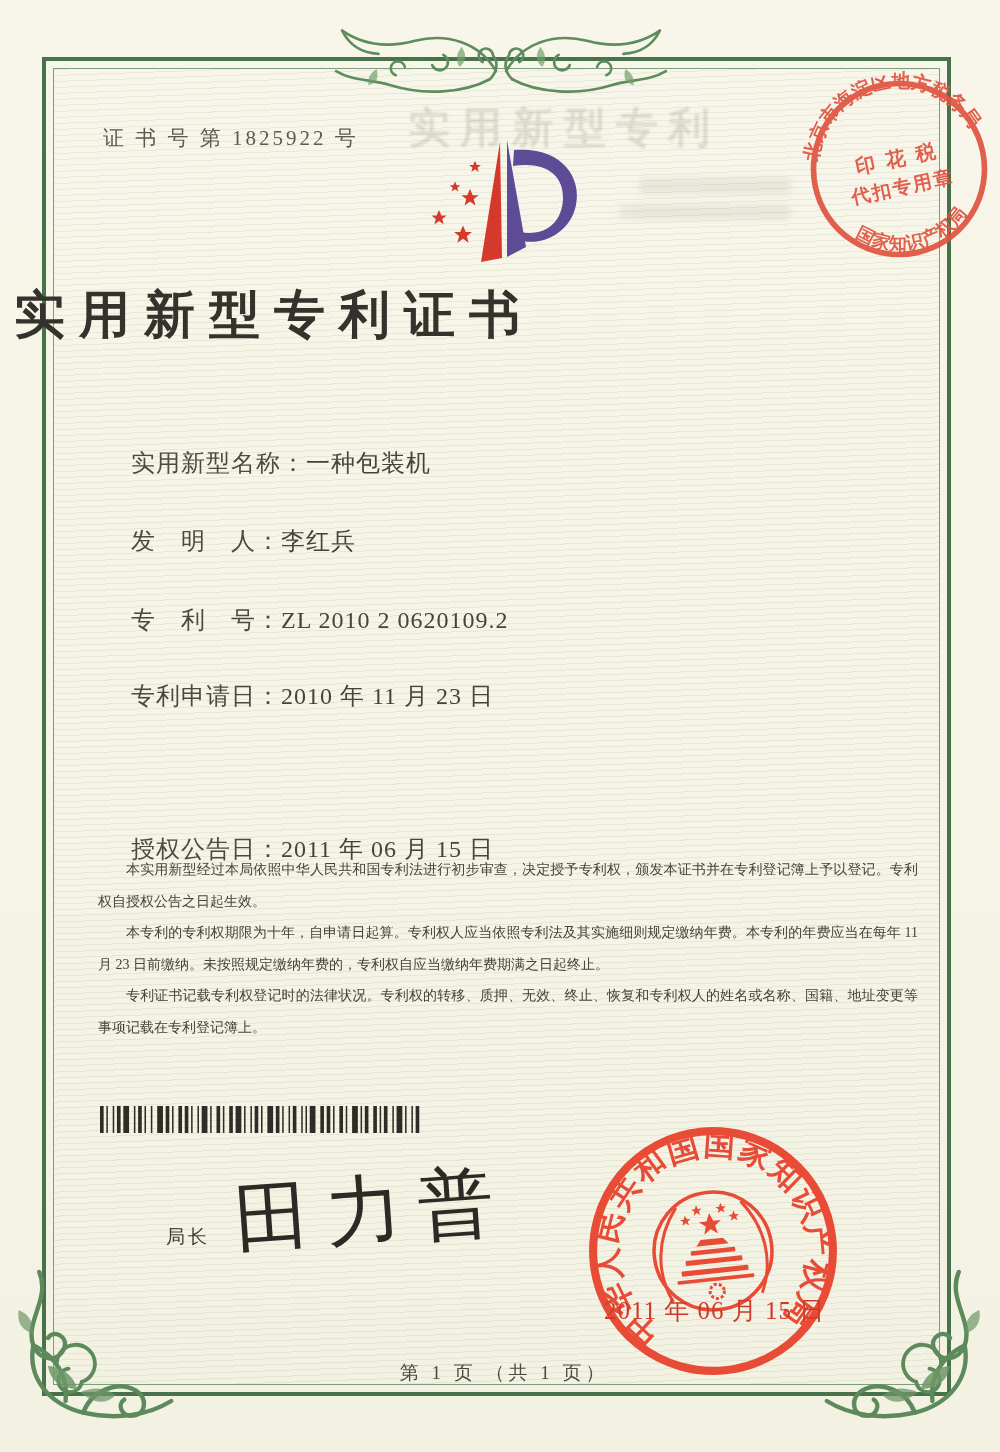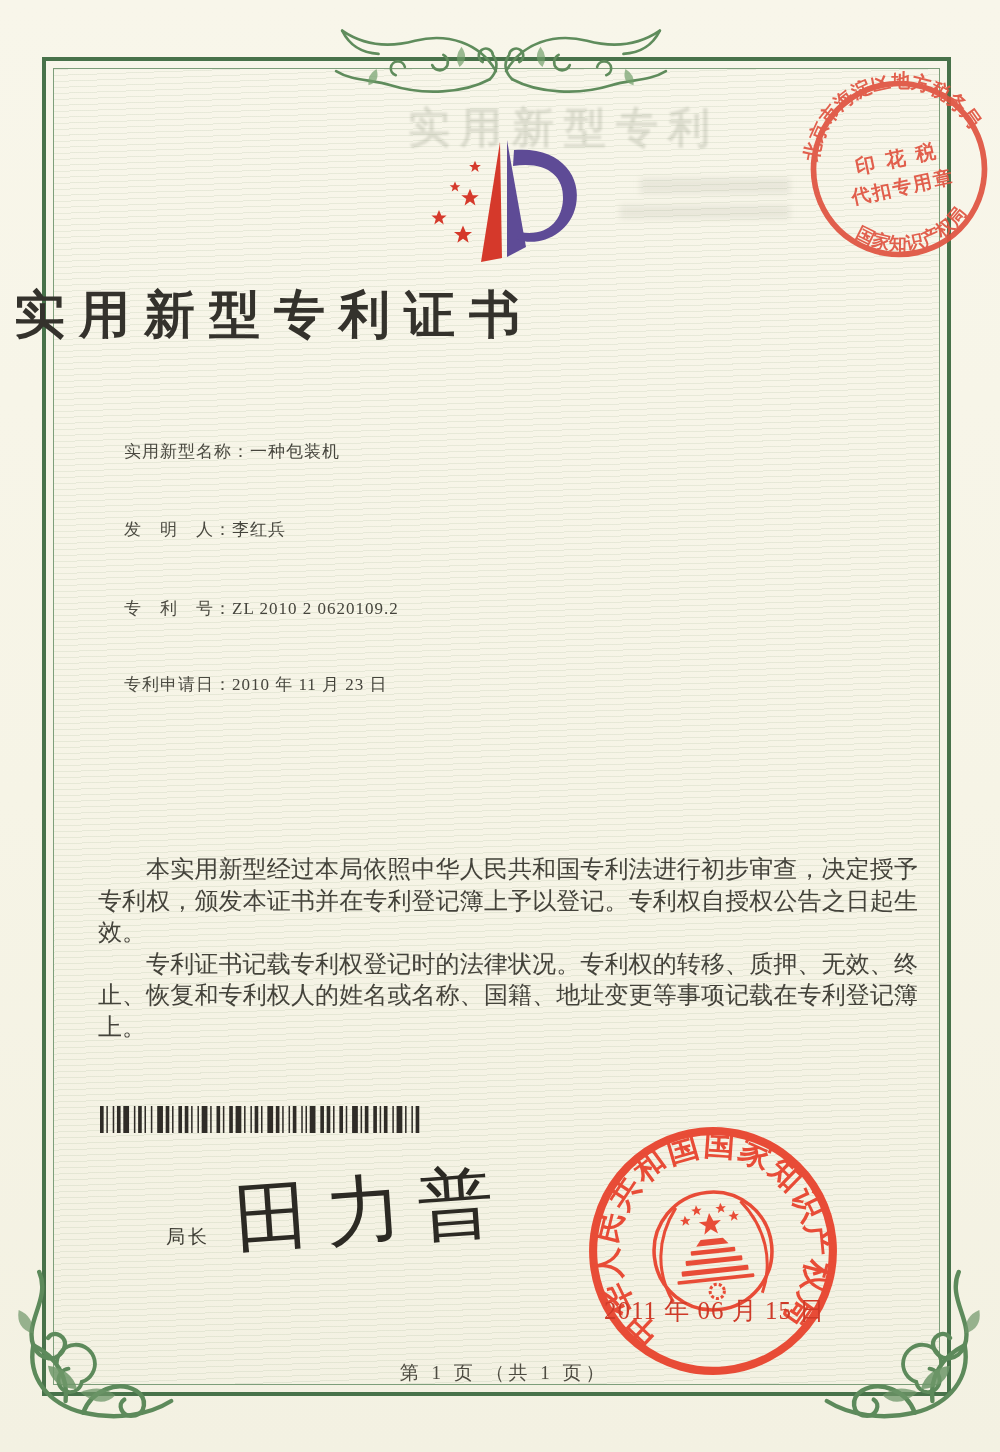--- a/index.html
+++ b/index.html
@@ -44,26 +44,26 @@
     position:absolute;left:804px;top:74px;width:190px;height:190px;
     transform:rotate(-12deg);opacity:0.92;
   }
   .title{
     position:absolute;left:0;top:281px;width:100%;margin:0;
     text-align:left;font-size:51px;font-weight:700;
     letter-spacing:14px;color:#34322c;text-indent:14px;
   }
   .field-row{
     position:absolute;left:103px;white-space:pre;
-    font-size:17px;color:#4b4a41;letter-spacing:1px;
+    font-size:24px;color:#4b4a41;letter-spacing:1px;
   }
   .field-row .val{color:#45443c;}
   .body-text{
     position:absolute;left:98px;top:854px;width:820px;
-    font-size:24px;line-height:31.5px;color:#44433b;
+    font-size:14px;line-height:31.5px;color:#44433b;
     text-align:justify;
   }
   .body-text p{margin:0;text-indent:2em;}
   .barcode{position:absolute;left:100px;top:1106px;width:322px;height:27px;}
   .sig-role{
     position:absolute;left:166px;top:1224px;
     font-size:19px;letter-spacing:3px;color:#3d3c33;
   }
   .sig-name{
     position:absolute;left:234px;top:1160px;
@@ -133,20 +133,21 @@
   <svg class="ornament" style="left:818px;top:1266px;width:176px;height:182px" viewBox="0 0 120 120">
     <g transform="translate(120,0) scale(-1,1)">
         <use href="#cornerFlourish"></use>
       </g>
   </svg>
 
   <div class="ghost-title">实用新型专利</div>
   <div class="ghost-smudge" style="left:640px;top:178px;width:150px;height:16px"></div>
   <div class="ghost-smudge" style="left:620px;top:205px;width:170px;height:14px"></div>
 
+  <div class="cert-no">证 书 号 第 1825922 号</div>
 
   <svg class="logo" viewBox="0 0 182 136">
     <path d="M92,6 L73,126 L94,122 Z" fill="#d5392b"></path>
     <path d="M99,4 L99,121 L118,111 Z" fill="#5e4b96"></path>
     <path d="M106,14 C152,10 174,40 168,69 C162,99 130,112 108,103 L112,96 C138,101 154,86 155,63 C156,38 136,25 105,30 Z" fill="#5e4b96"></path>
     <g fill="#d5392b">
       <use href="#star5" transform="translate(67,31) scale(0.62)"></use>
       <use href="#star5" transform="translate(47,51) scale(0.56)"></use>
       <use href="#star5" transform="translate(62,62) scale(0.92)"></use>
       <use href="#star5" transform="translate(31,82) scale(0.80)"></use>
@@ -175,23 +176,27 @@
   </div>
   <div class="field-row" style="top:498px">
     <span>发　明　人：</span><span class="val">李红兵</span>
   </div>
   <div class="field-row" style="top:577px">
     <span>专　利　号：</span><span class="val">ZL 2010 2 0620109.2</span>
   </div>
   <div class="field-row" style="top:653px">
     <span>专利申请日：</span><span class="val">2010 年 11 月 23 日</span>
   </div>
+  <div class="field-row" style="top:806px">
+    <span>授权公告日：</span><span class="val">2011 年 06 月 15 日</span>
+  </div>
 
   <div class="body-text">
     <p>本实用新型经过本局依照中华人民共和国专利法进行初步审查，决定授予专利权，颁发本证书并在专利登记簿上予以登记。专利权自授权公告之日起生效。</p>
+    <p>本专利的专利权期限为十年，自申请日起算。专利权人应当依照专利法及其实施细则规定缴纳年费。本专利的年费应当在每年 11 月 23 日前缴纳。未按照规定缴纳年费的，专利权自应当缴纳年费期满之日起终止。</p>
     <p>专利证书记载专利权登记时的法律状况。专利权的转移、质押、无效、终止、恢复和专利权人的姓名或名称、国籍、地址变更等事项记载在专利登记簿上。</p>
   </div>
 
   <svg class="barcode" id="barcode" viewBox="0 0 322 27" preserveAspectRatio="none">
       <rect x="0.00" y="0" width="3.64" height="27" fill="#2f2c27"></rect>
       <rect x="6.36" y="0" width="1.52" height="27" fill="#2f2c27"></rect>
       <rect x="12.71" y="0" width="1.52" height="27" fill="#2f2c27"></rect>
       <rect x="16.95" y="0" width="3.64" height="27" fill="#2f2c27"></rect>
       <rect x="23.30" y="0" width="5.76" height="27" fill="#2f2c27"></rect>
       <rect x="33.89" y="0" width="1.52" height="27" fill="#2f2c27"></rect>

